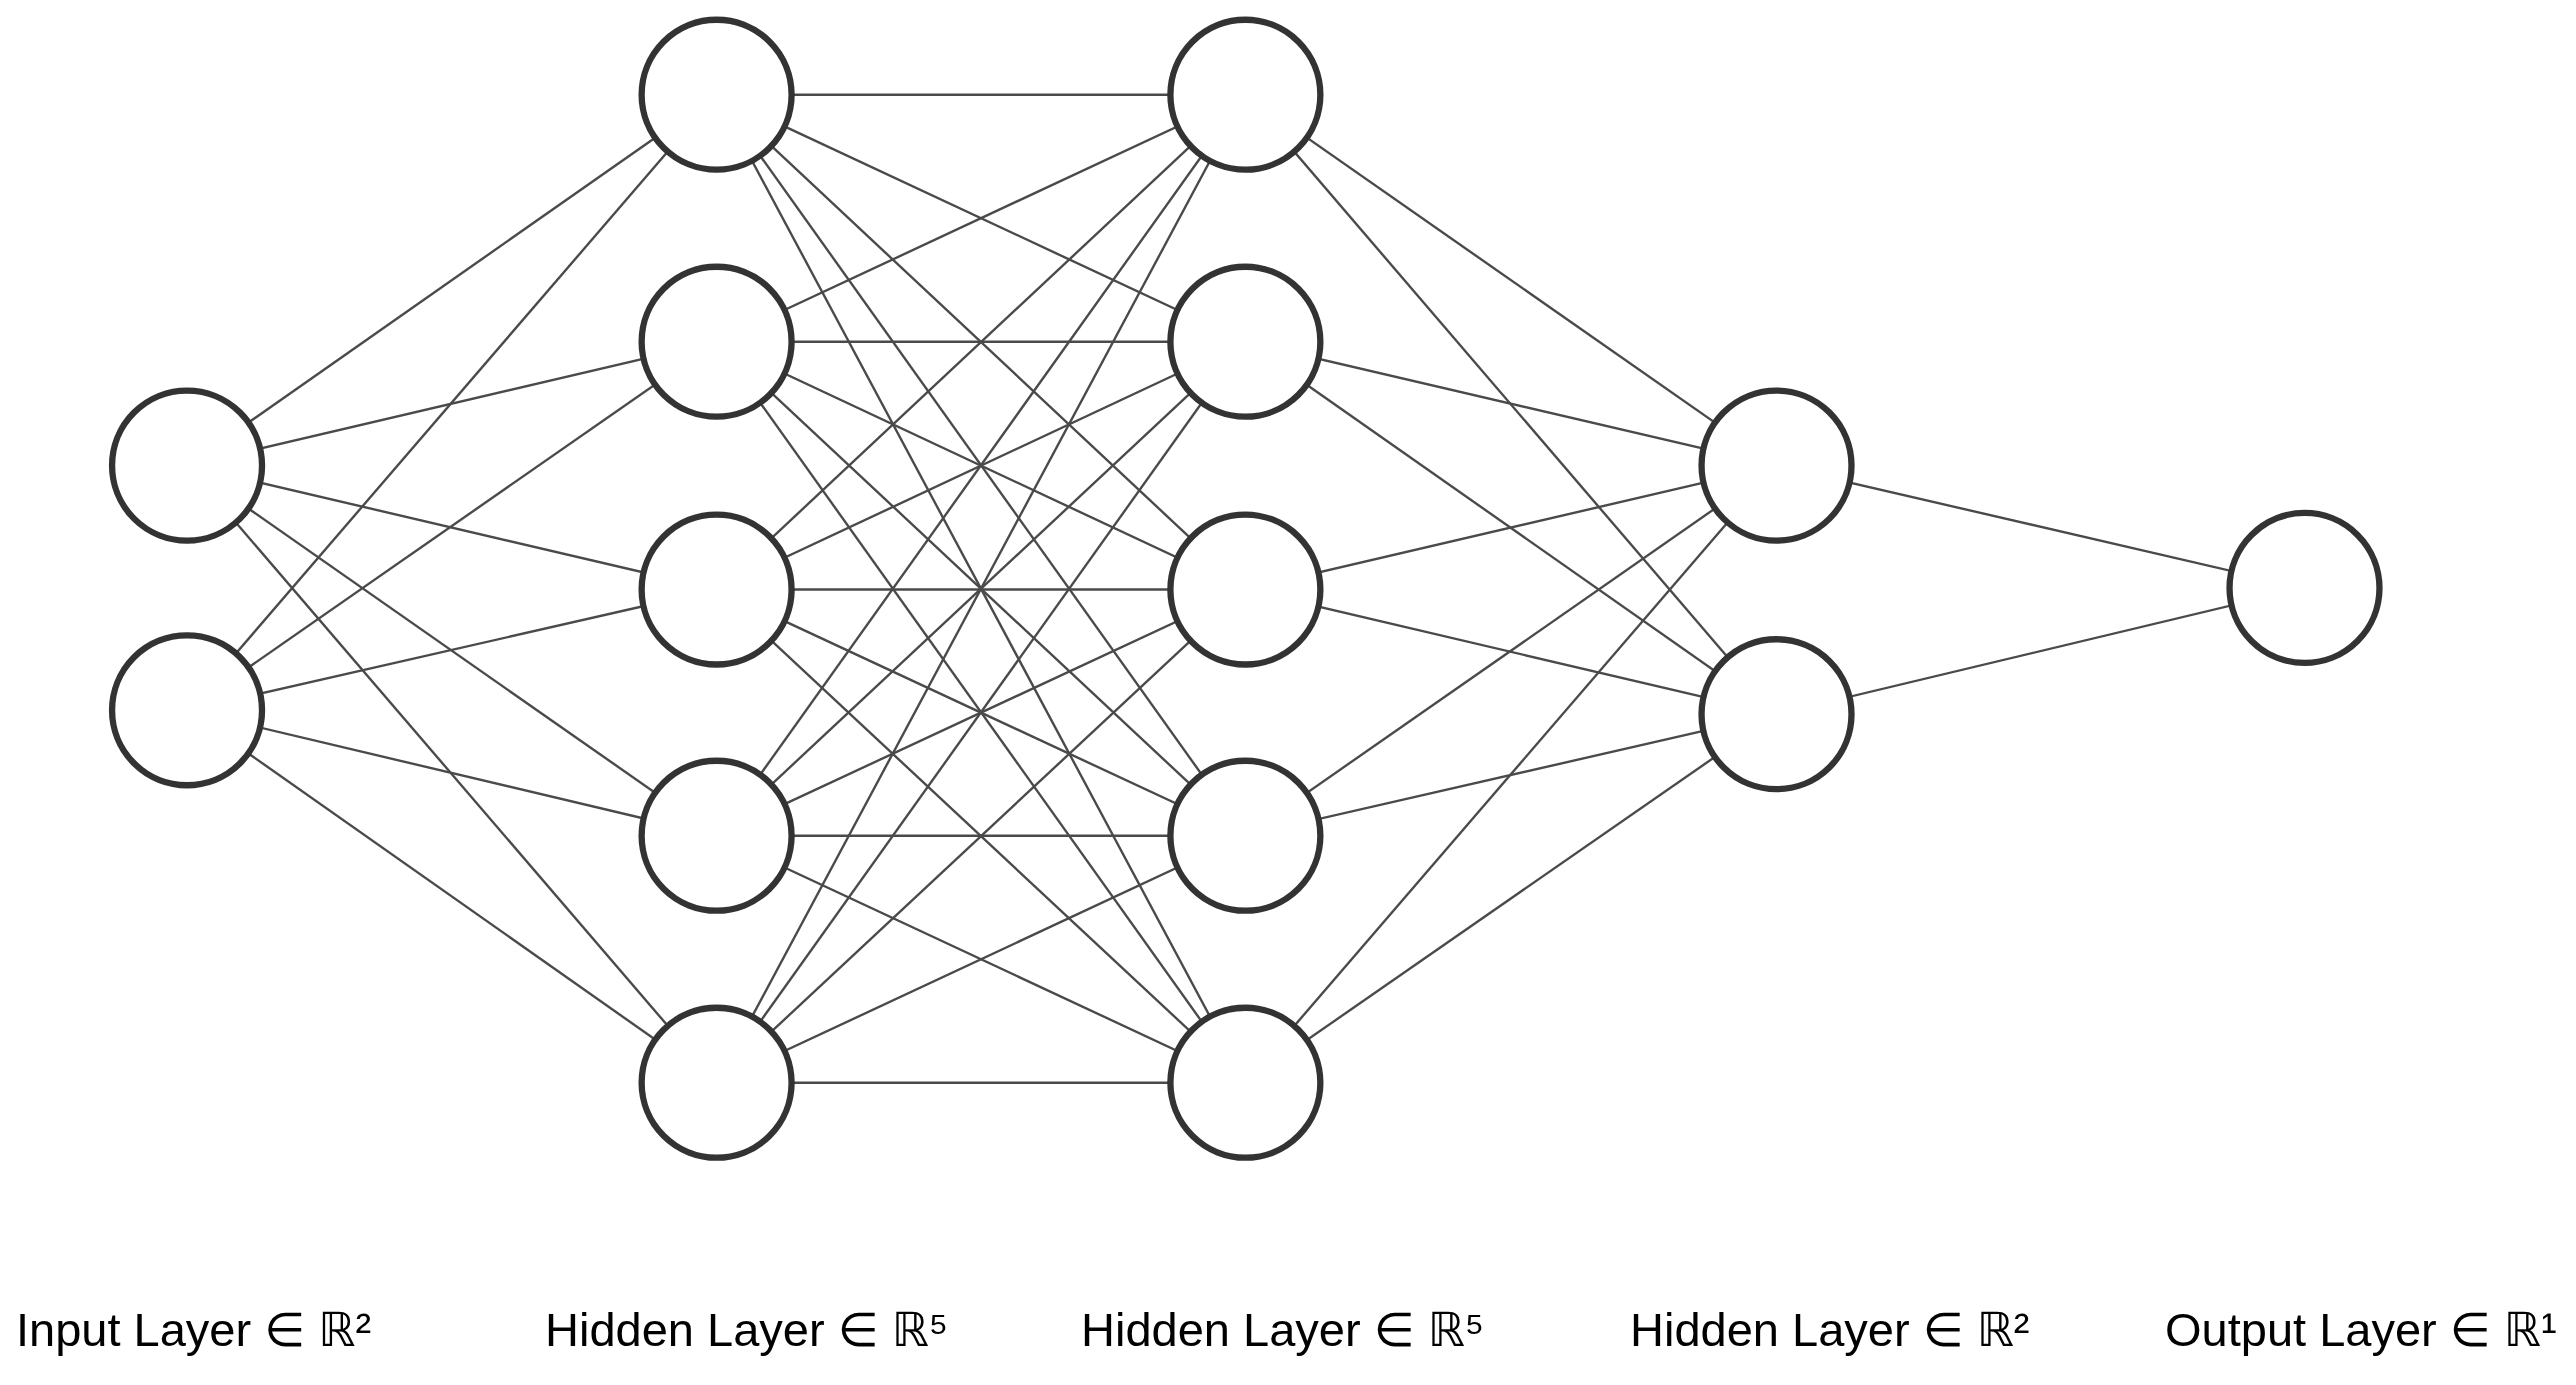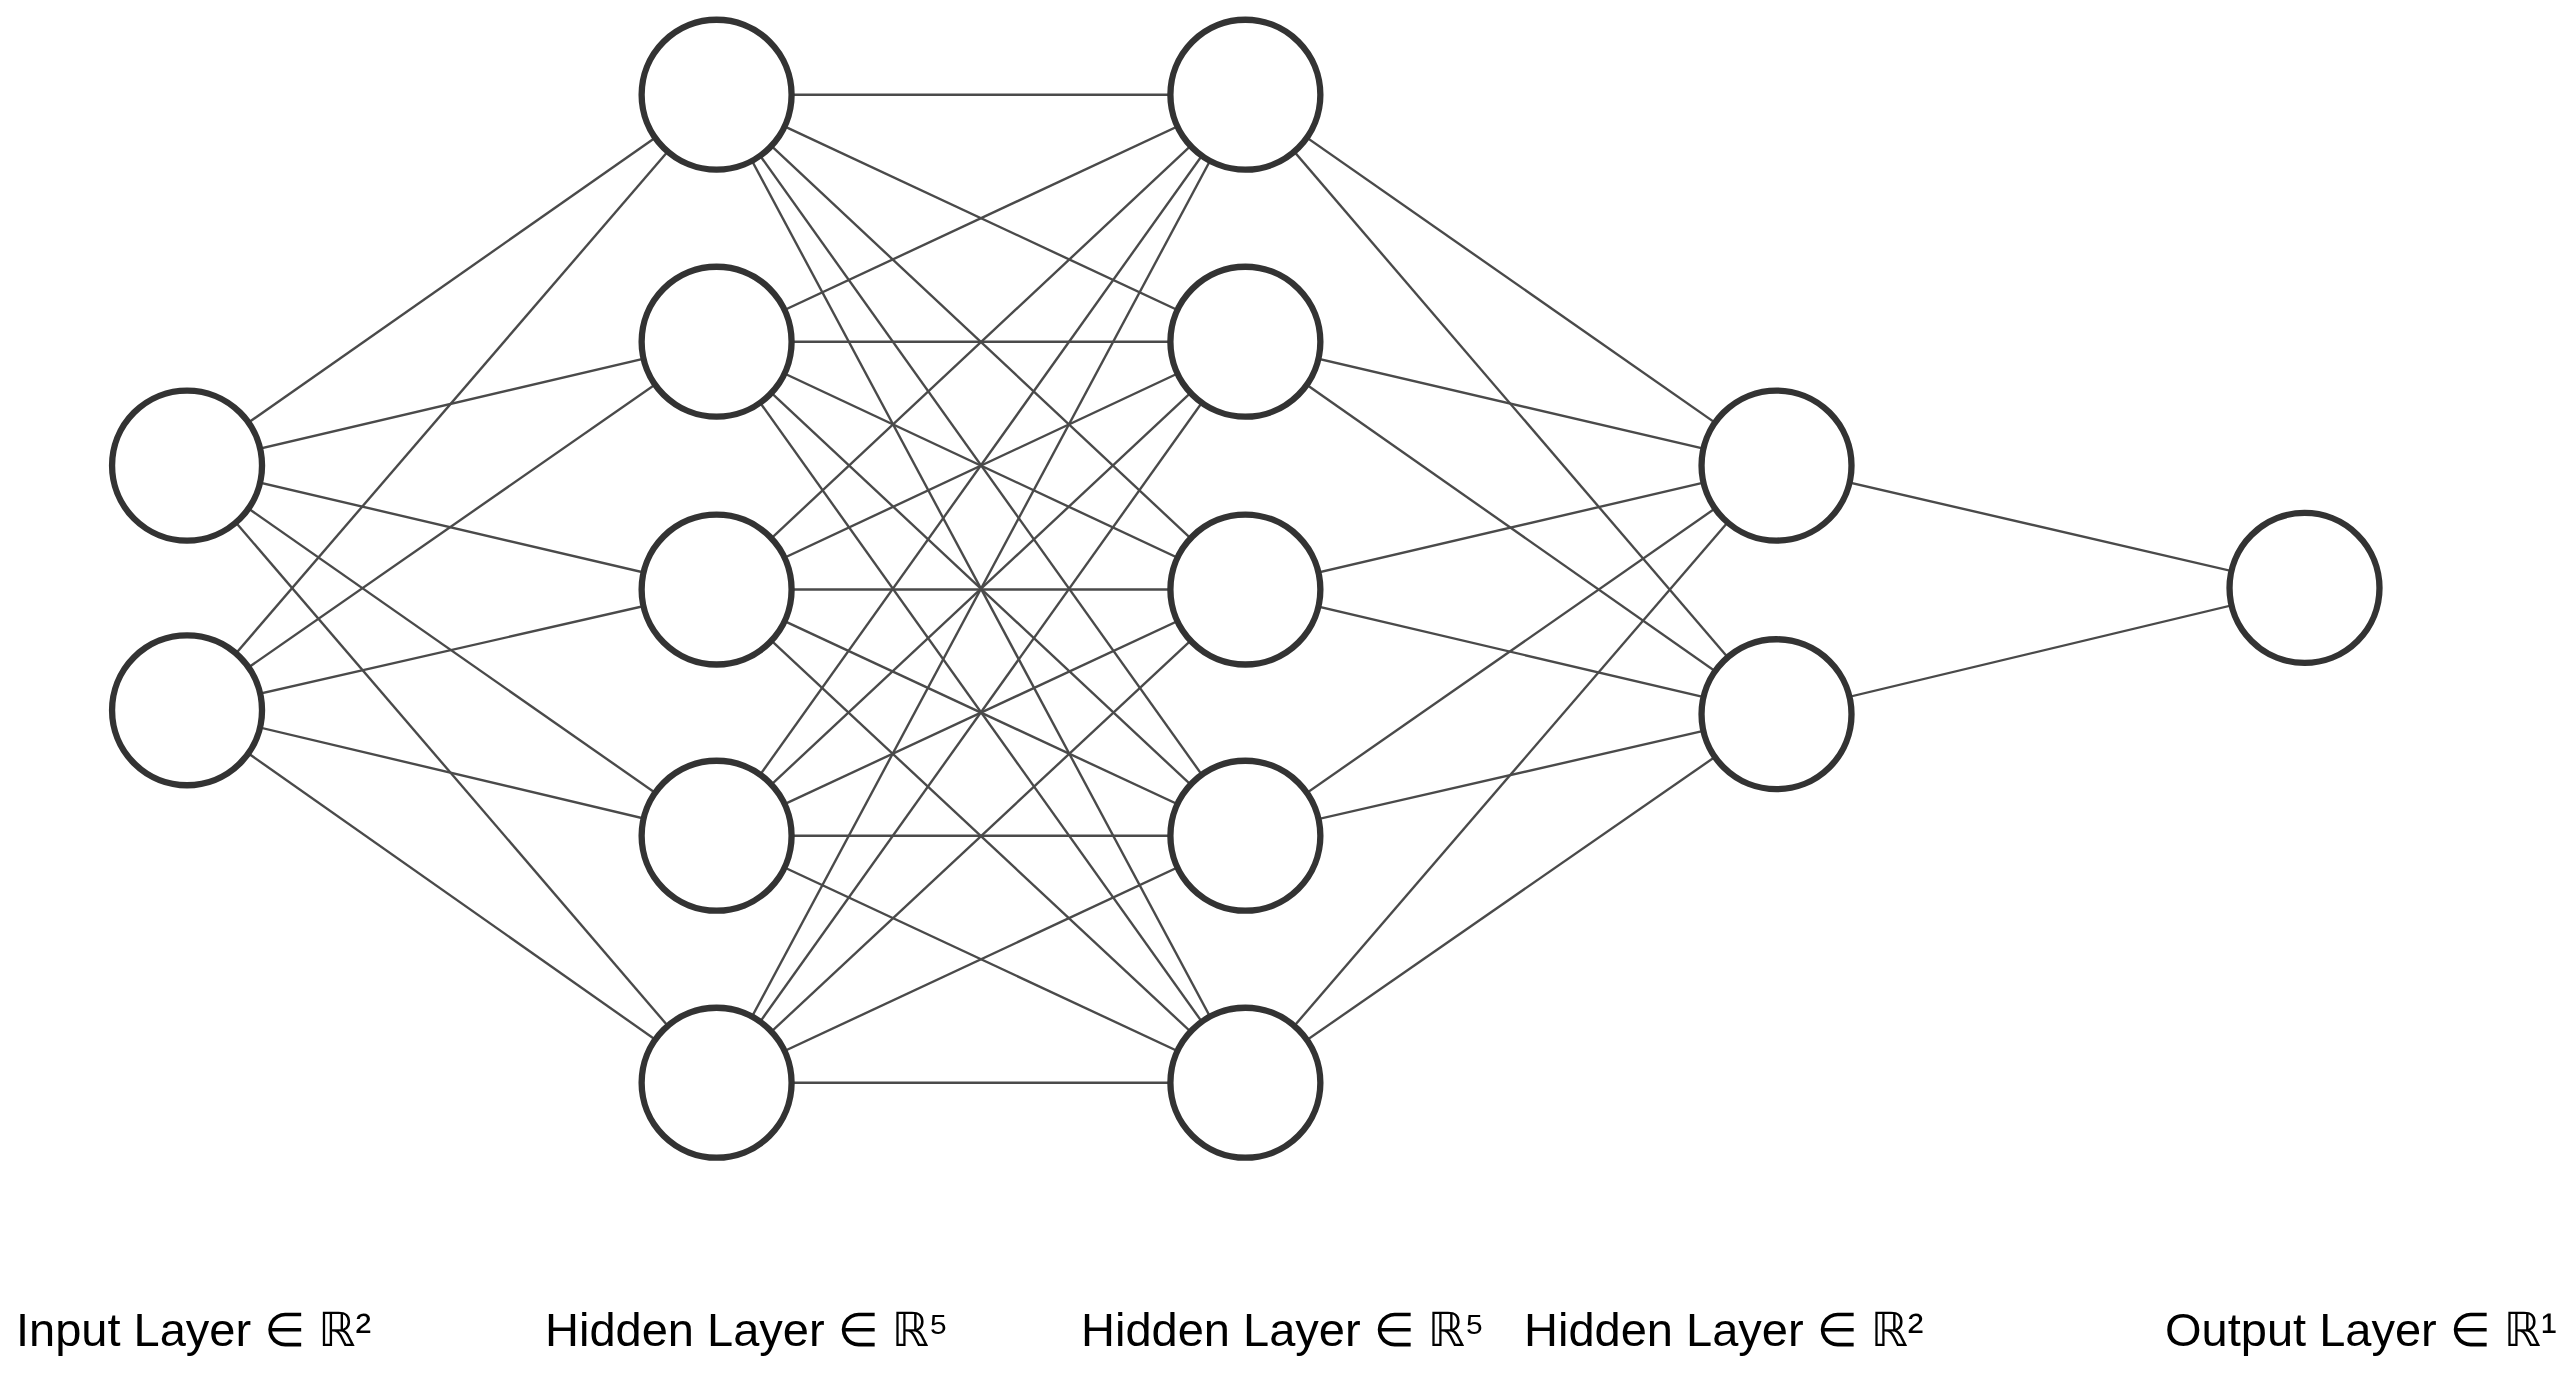--- a/index.html
+++ b/index.html
@@ -117,17 +117,17 @@
         <circle cx="1578" cy="1372" r="95" class="node" fill="#ffffff" stroke="#333333" stroke-width="8"></circle>
         <circle cx="2251" cy="590" r="95" class="node" fill="#ffffff" stroke="#333333" stroke-width="8"></circle>
         <circle cx="2251" cy="905" r="95" class="node" fill="#ffffff" stroke="#333333" stroke-width="8"></circle>
         <circle cx="2920" cy="745" r="95" class="node" fill="#ffffff" stroke="#333333" stroke-width="8"></circle>
       </g>
   </svg>
   <div id="labels-group">
       <div class="layer-label" style="left: 16px; top: 1306px; font-size: 47px; color: rgb(0, 0, 0);">Input Layer ∈ ℝ²</div>
       <div class="layer-label" style="left: 545px; top: 1306px; font-size: 47px; color: rgb(0, 0, 0);">Hidden Layer ∈ ℝ⁵</div>
       <div class="layer-label" style="left: 1081px; top: 1306px; font-size: 47px; color: rgb(0, 0, 0);">Hidden Layer ∈ ℝ⁵</div>
-      <div class="layer-label" style="left: 1524px; top: 1306px; font-size: 47px; color: rgb(0, 0, 0);">Hidden Layer ∈ ℝ²</div>
+      <div class="layer-label" style="left: 1630px; top: 1306px; font-size: 47px; color: rgb(0, 0, 0);">Hidden Layer ∈ ℝ²</div>
       <div class="layer-label" style="left: 2131px; top: 1306px; font-size: 47px; color: rgb(0, 0, 0); margin-left: 34px;">Output Layer ∈ ℝ¹</div>
     </div>
 </div>
 
 
 </body></html>

